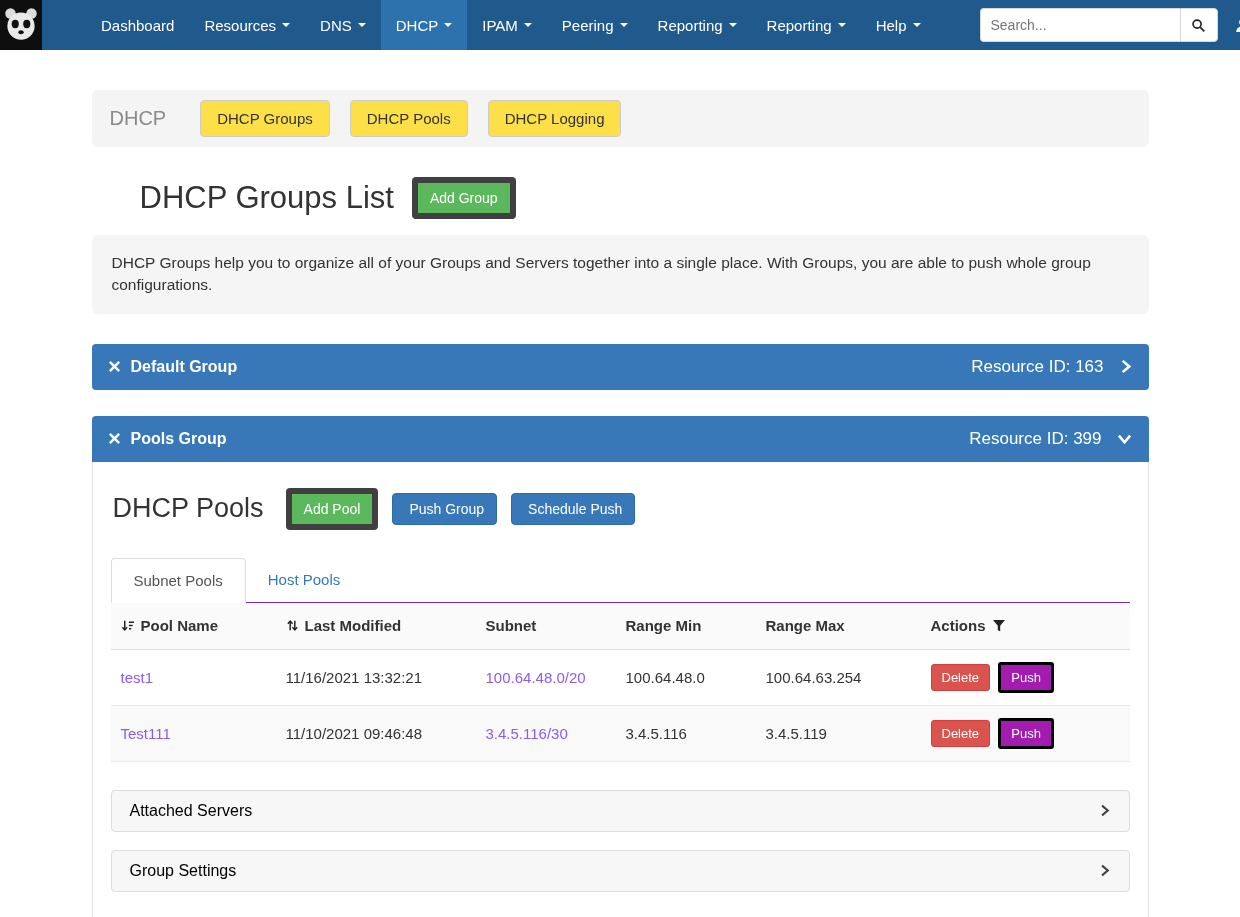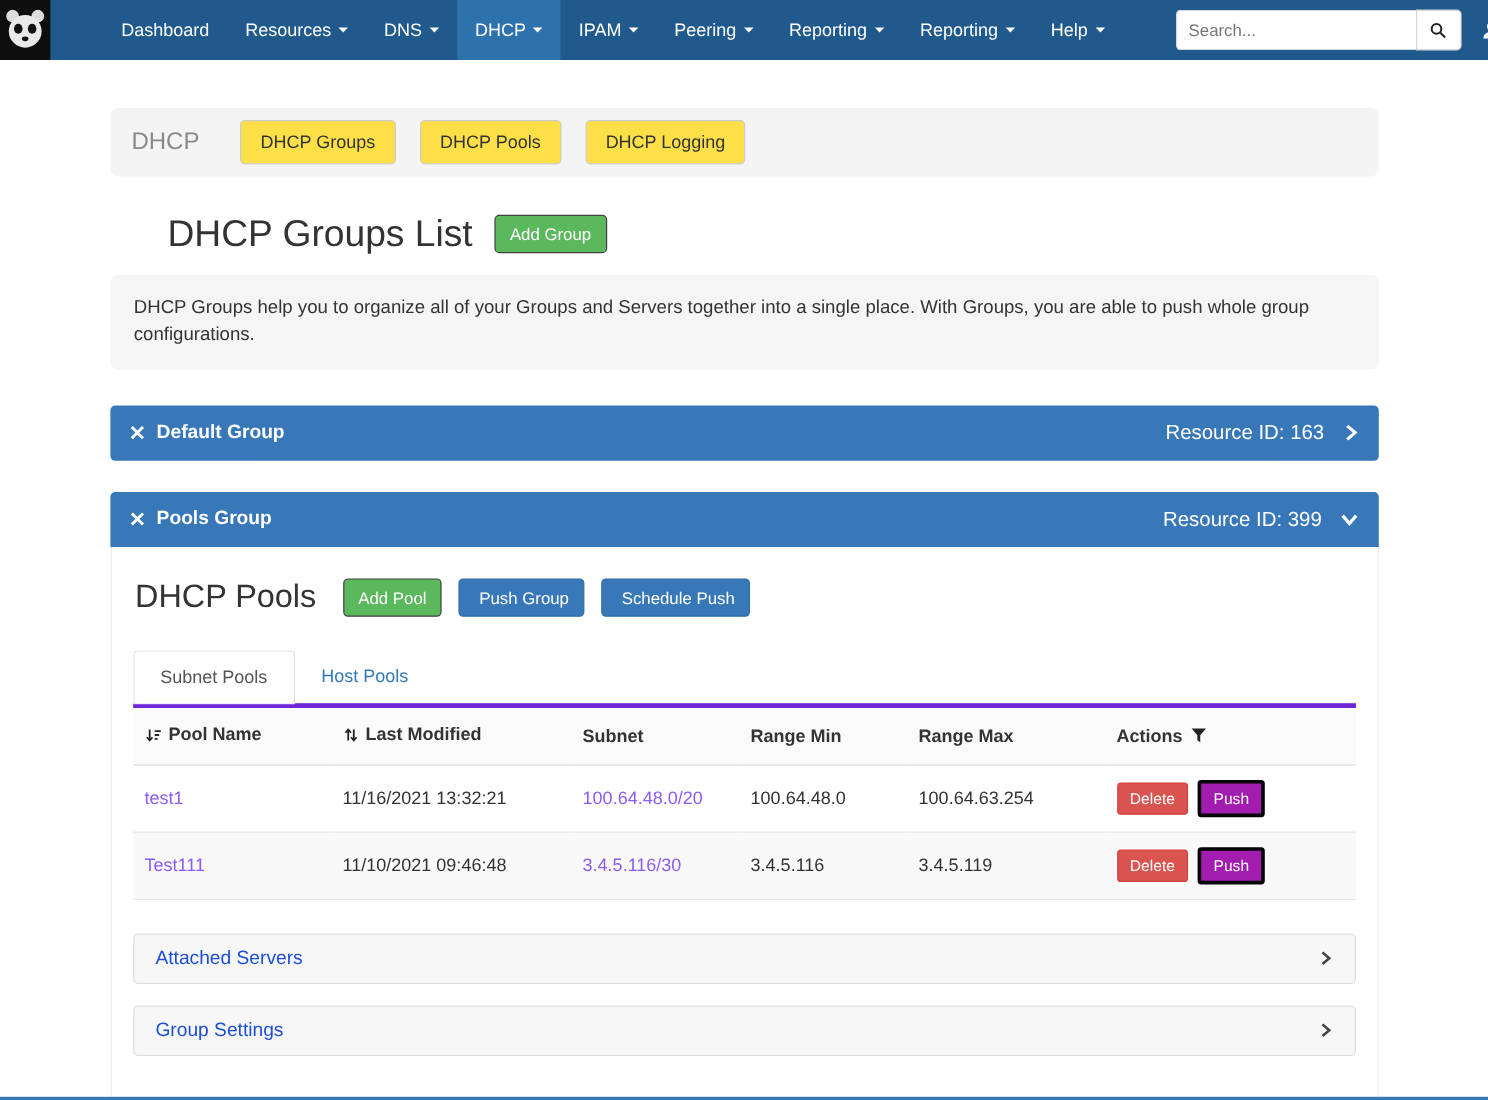--- a/index.html
+++ b/index.html
@@ -96,21 +96,21 @@
     padding: 9px 16px;
     font-size: 15px;
     color: #333;
     cursor: pointer;
     font-family: "Liberation Sans", sans-serif;
   }
   
   .title-row { margin-top: 30px; display: flex; align-items: center; gap: 18px; margin-left: 48px; }
   .page-title { font-size: 31px; font-weight: 400; color: #333; }
   .btn { border-radius: 4px; font-size: 14px; color: #fff; padding: 7px 12px; cursor: pointer; font-family: "Liberation Sans", sans-serif; }
-  .btn-green { background: #5cb85c; border: 1px solid #404040; }
+  .btn-green { background: #5cb85c; border: 6px solid #404040; }
   .btn-blue  { background: #3878b9; border: 1px solid #2e6da4; padding-left: 16px; }
   
   .description {
     margin-top: 16px;
     background: #f5f5f5;
     border-radius: 6px;
     padding: 17px 20px;
     font-size: 15.5px;
     line-height: 1.45;
     color: #333;
@@ -134,21 +134,21 @@
   .group-panel {
     border: 1px solid #e3e3e3;
     border-top: none;
     border-radius: 0 0 4px 4px;
     background: #fff;
     padding: 26px 18px 42px;
   }
   .pools-header { display: flex; align-items: center; gap: 14px; margin-bottom: 28px; padding-left: 2px; }
   .pools-title { font-size: 27px; font-weight: 400; color: #333; margin-right: 8px; }
   
-  .tabs { display: flex; border-bottom: 4px solid #6d28d9; }
+  .tabs { display: flex; border-bottom: 1px solid #6d28d9; }
   .tab { padding: 13px 22px; font-size: 15px; cursor: pointer; }
   .tab.active {
     border: 1px solid #ddd;
     border-bottom: 1px solid #fff;
     margin-bottom: -1px;
     border-radius: 4px 4px 0 0;
     color: #555;
     background: #fff;
   }
   .tab.inactive { color: #337ab7; }
@@ -177,21 +177,21 @@
   .collapse-bar {
     margin-top: 18px;
     background: #f7f7f7;
     border: 1px solid #ddd;
     border-radius: 4px;
     height: 42px;
     display: flex;
     align-items: center;
     padding: 0 18px;
     font-size: 16px;
-    color: #1d4ed8;
+    color: #000000;
     cursor: pointer;
   }
   .collapse-bar.first { margin-top: 28px; }
   .collapse-bar .chev { margin-left: auto; }
   
   .footer-strip {
     position: absolute;
     left: 0; right: 0; bottom: 0;
     height: 9px;
     background: #3878b9;

